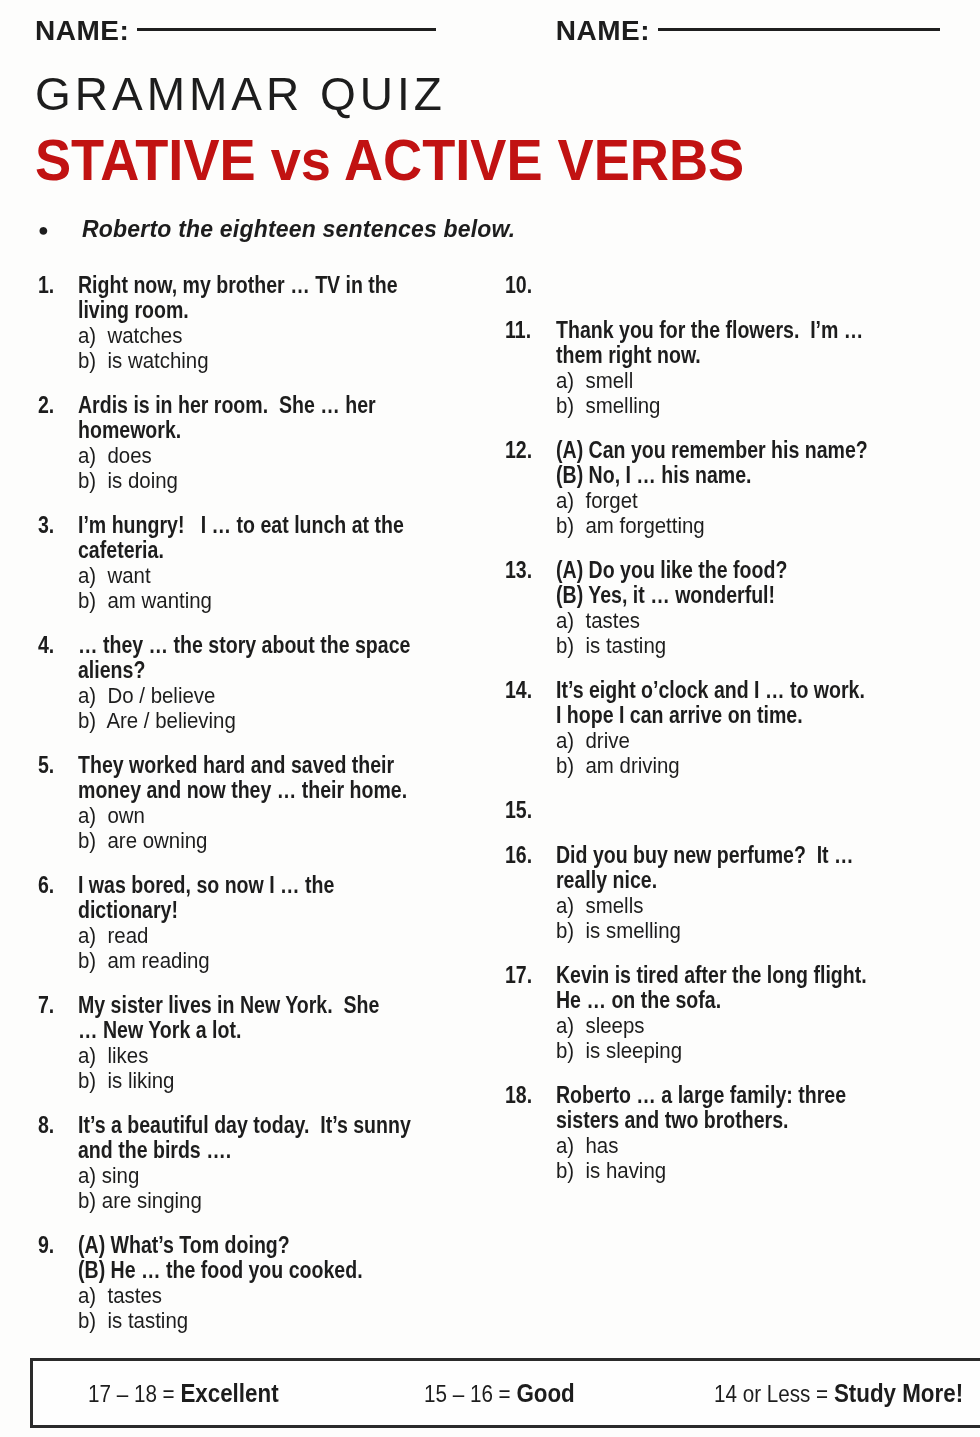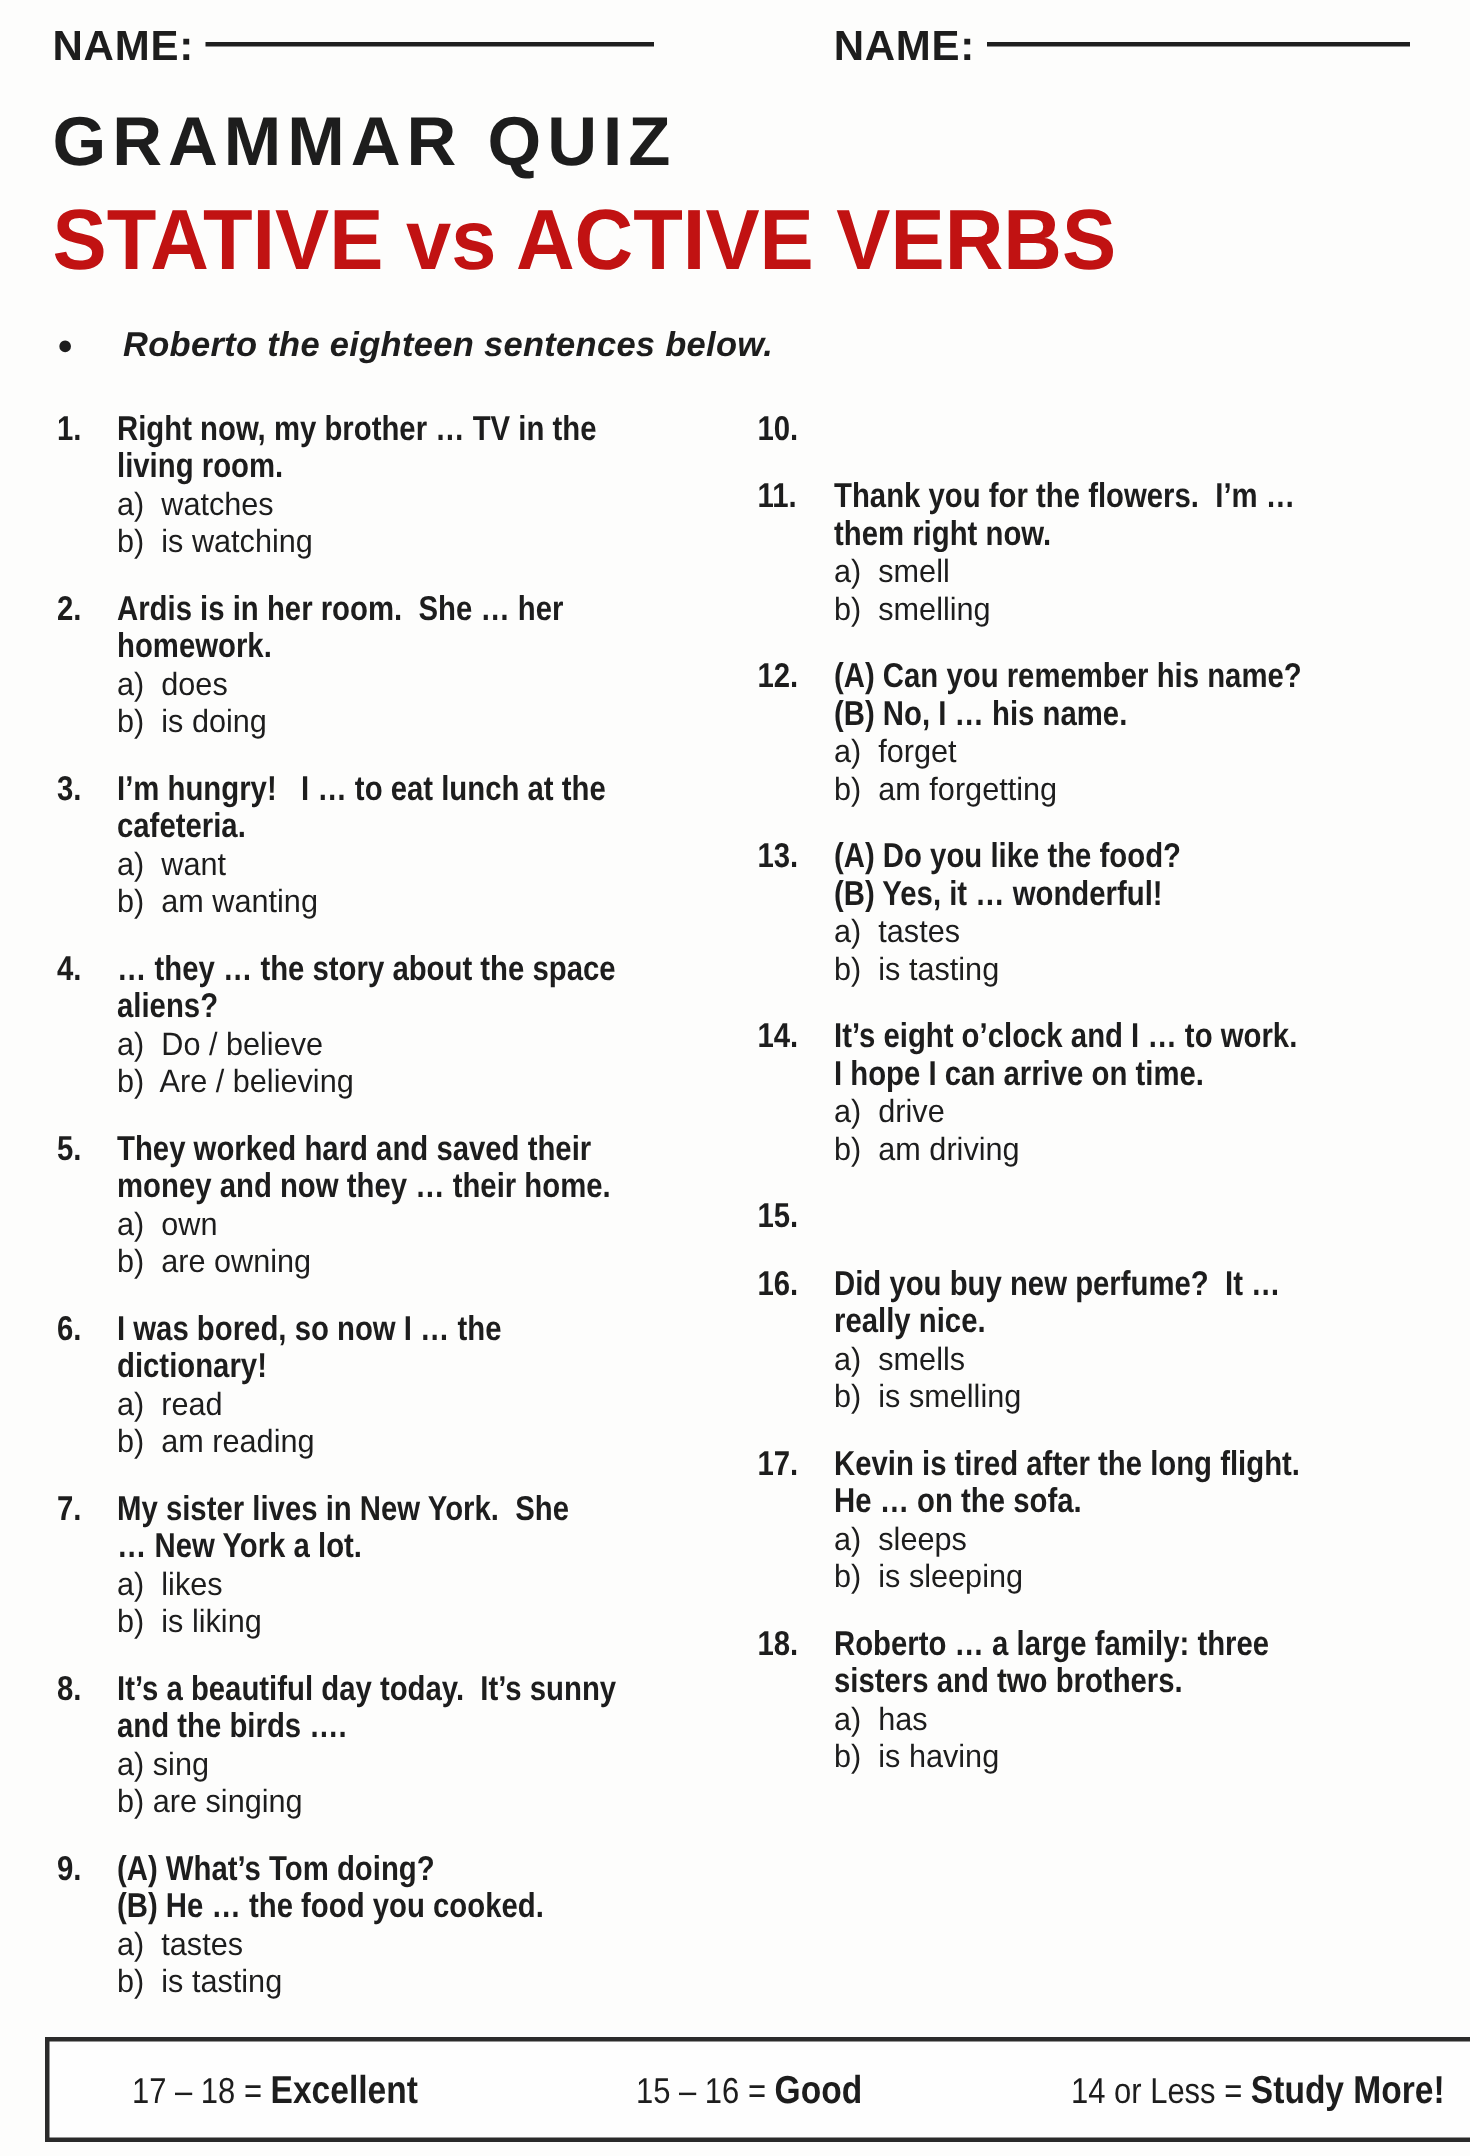--- a/index.html
+++ b/index.html
@@ -14,21 +14,21 @@
 
   
   .toprow{display:flex;align-items:center;padding:14px 40px 0 35px;}
   .fieldlbl{font-weight:bold;font-size:28px;letter-spacing:.5px;line-height:34px;}
   .wline{border-bottom:3px solid #1f1f1f;height:1px;margin-bottom:4px;}
   .name-line{width:300px;margin-left:8px;}
   .date-line{width:283px;margin-left:8px;}
   .topgap{width:120px;}
 
   
-  .title{margin:20px 17px 0 35px;font-size:46px;font-weight:bold;letter-spacing:4px;line-height:52px;white-space:nowrap;}
+  .title{margin:20px 17px 0 35px;font-size:46px;font-weight:normal;letter-spacing:4px;line-height:52px;white-space:nowrap;}
   .subtitle{
     margin:8px 0 0 35px;font-size:57px;font-weight:bold;line-height:64px;
     white-space:nowrap;transform:scaleX(.95);transform-origin:0 50%;
   }
 
   
   .instruction{display:flex;align-items:center;margin:24px 0 0 38px;}
   .bullet{font-size:18px;line-height:26px;width:44px;}
   .instr-text{font-size:23px;font-weight:bold;font-style:italic;line-height:27px;letter-spacing:.2px;}
 

